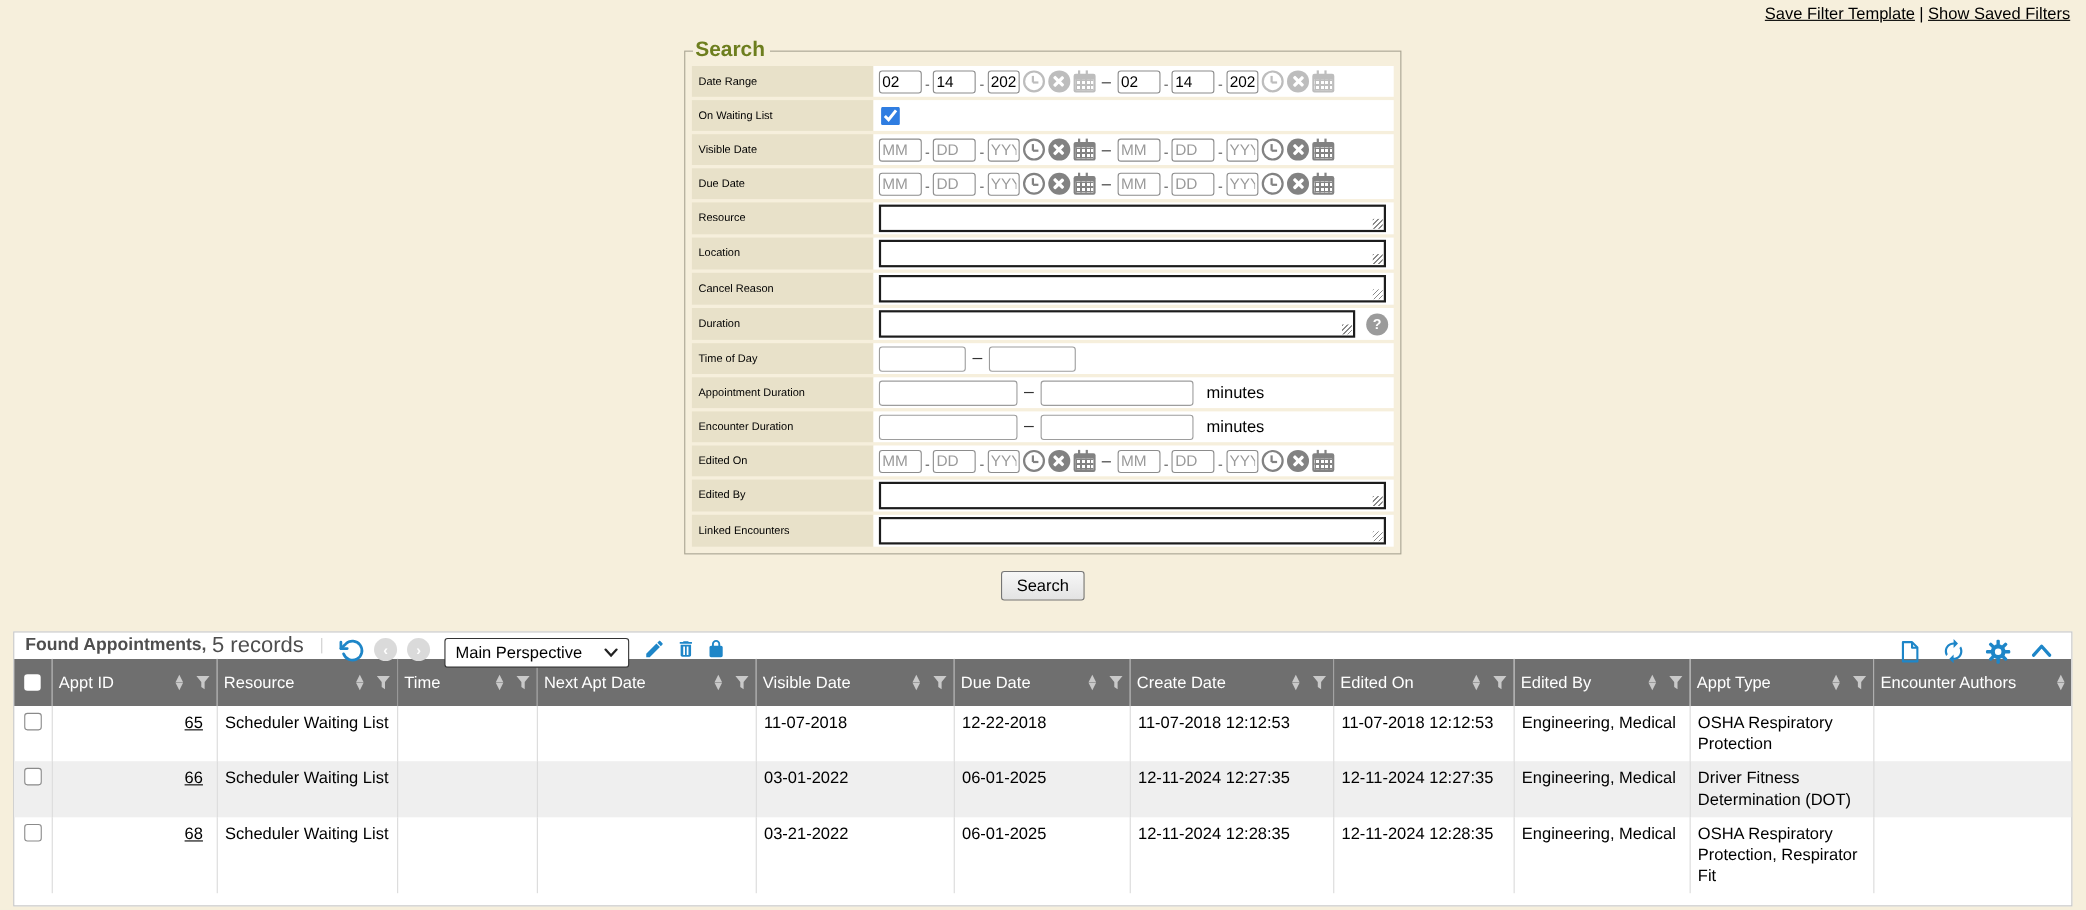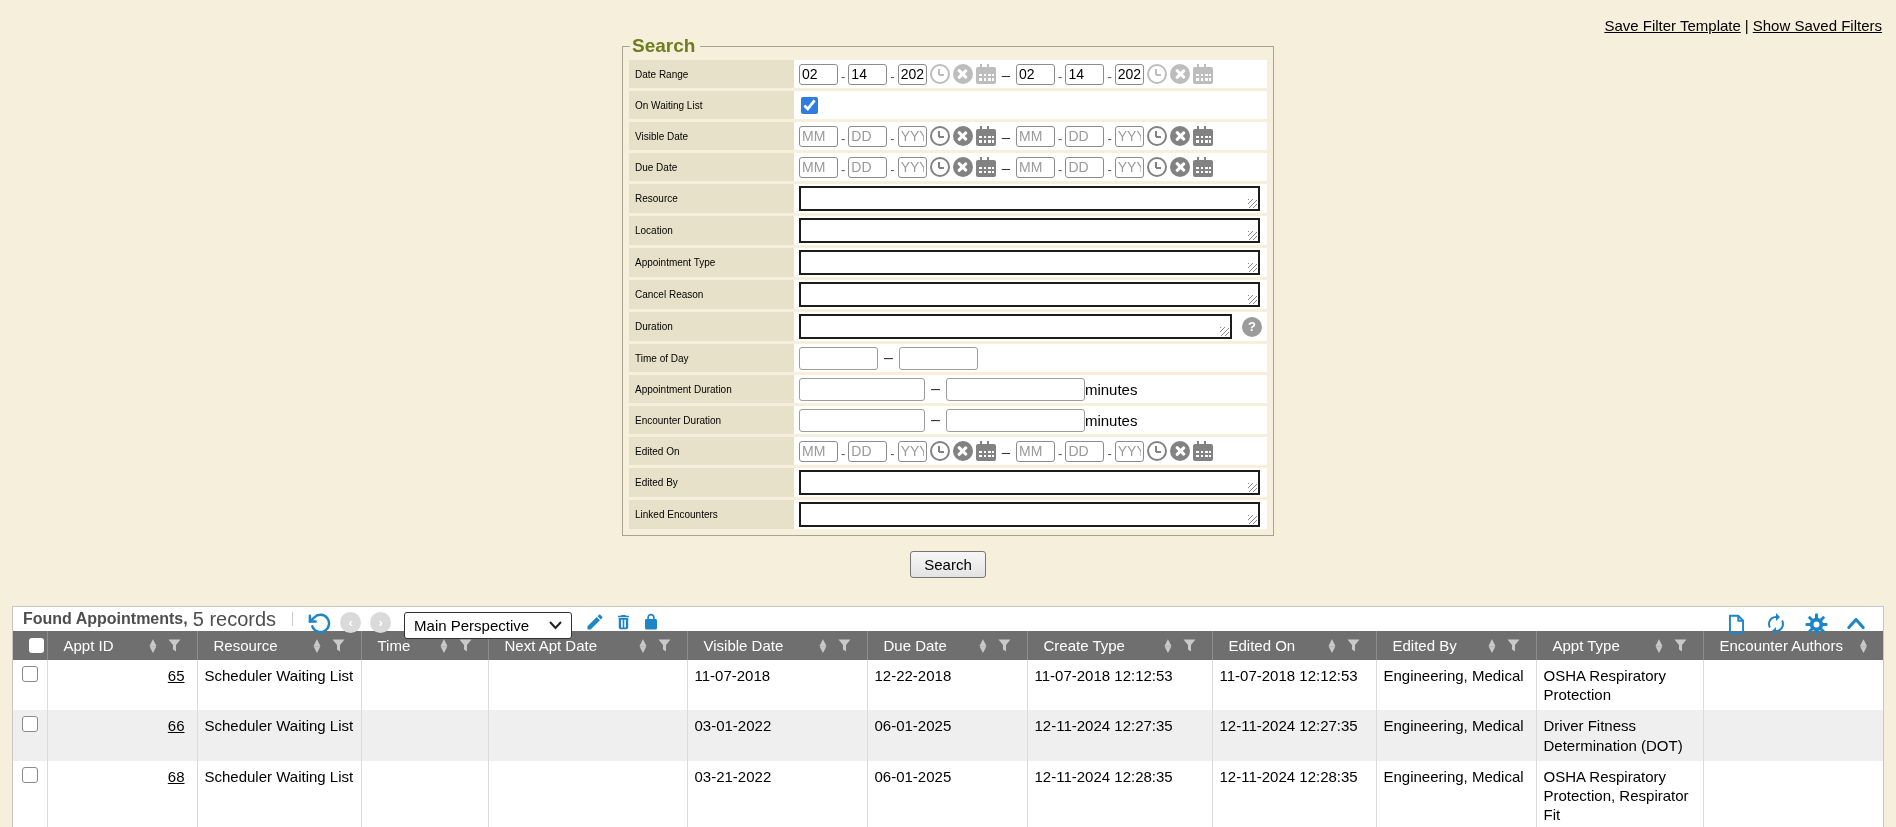--- a/index.html
+++ b/index.html
@@ -4,21 +4,21 @@
 <style>
   * { box-sizing: border-box; margin: 0; padding: 0; }
   html, body { width: 1896px; height: 827px; overflow: hidden; }
   body {
     background: #f6efdc;
     font-family: "Liberation Sans", sans-serif;
     position: relative;
     color: #000;
   }
   
-  .top-links { position: absolute; top: 17px; right: 14px; font-size: 15px; }
+  .top-links { position: absolute; top: 4px; right: 14px; font-size: 15px; }
   .top-links a { color: #000; text-decoration: underline; cursor: pointer; }
   .top-links .sep { margin: 0 4px; }
 
   
   fieldset.search-fs {
     width: 652px; margin: 35px auto 0; border: 1px solid #a9a492;
     padding: 3px 6px 6px 6px;
   }
   fieldset.search-fs legend {
     color: #6d7e1e; font-weight: bold; font-size: 19px; padding: 0 5px 0 2px; margin-left: 1px;
@@ -79,21 +79,21 @@
     width: 20px; height: 20px; border-radius: 50%; background: #9b9b9b; color: #fff;
     font-size: 13px; font-weight: bold; display: inline-flex; align-items: center;
     justify-content: center; margin-left: 8px; flex: 0 0 20px; cursor: pointer;
   }
 
   .small-in { height: 23px; border: 1px solid #9d9d9d; border-radius: 3px; font-size: 14px; padding: 1px 4px; }
   .tod { width: 79px; }
   .dur1 { width: 126px; }
   .dur2 { width: 139px; }
   .dash-mid { margin: 0 6px; color: #333; }
-  .unit { margin-left: 0; font-size: 15px; }
+  .unit { margin-left: 12px; font-size: 15px; }
 
   .wl-check { width: 17px; height: 17px; accent-color: #2f7de1; margin-left: 2px; }
 
   .btn-row { text-align: center; margin-top: 15px; }
   button.search-btn {
     font-family: "Liberation Sans", sans-serif; font-size: 15px; padding: 4px 13px;
     border: 1px solid #757575; border-radius: 3px; background: linear-gradient(#f7f7f7, #e3e3e3);
     cursor: pointer;
   }
 
@@ -113,21 +113,21 @@
   .select-box {
     display: inline-flex; align-items: center; justify-content: space-between; gap: 20px;
     border: 1px solid #333; border-radius: 3px; padding: 4px 9px; min-width: 168px;
     font-size: 15px; background: #fff; cursor: pointer; margin: 0 4px;
   }
   .right-icons { margin-left: auto; display: flex; align-items: center; gap: 17px; padding-right: 6px; }
 
   table.results { width: 100%; border-collapse: collapse; table-layout: fixed; font-size: 15px; }
   thead th {
     background: #6f6f6f; color: #fff; font-weight: normal; text-align: left;
-    padding: 4px 16px; border-right: 1px solid #8d8d8d; height: 29px; overflow: hidden; white-space: nowrap;
+    padding: 4px 6px; border-right: 1px solid #8d8d8d; height: 43px; overflow: hidden; white-space: nowrap;
     cursor: pointer;
   }
   thead th:last-child { border-right: none; }
   .hflex { display: flex; align-items: center; justify-content: space-between; }
   .hicons { display: flex; align-items: center; gap: 11px; flex: 0 0 auto; margin-left: 6px; }
   .sort { display: inline-flex; flex-direction: column; color: #c9c9c9; font-size: 9px; line-height: 7px; font-family: "DejaVu Sans", sans-serif; cursor: pointer; }
   .all-check { appearance: none; -webkit-appearance: none; width: 15px; height: 15px; background: #fff; border-radius: 3px; cursor: pointer; display: block; margin: 0 auto; }
   tbody td { padding: 6px 7px; border-right: 1px solid #dadada; vertical-align: top; line-height: 1.28; }
   tbody td:last-child { border-right: none; }
   tbody tr.alt { background: #efefef; }
@@ -247,29 +247,20 @@
   <div class="frow">
     <div class="flabel">Location</div>
     <div class="fvalue">
       <span class="wide-wrap">
         <input class="wide" type="text" value="" style="">
         <span class="grip"></span>
       </span>
     </div>
   </div>
 
-  <div class="frow">
-    <div class="flabel">Appointment Type</div>
-    <div class="fvalue">
-      <span class="wide-wrap">
-        <input class="wide" type="text" value="" style="">
-        <span class="grip"></span>
-      </span>
-    </div>
-  </div>
 
   <div class="frow">
     <div class="flabel">Cancel Reason</div>
     <div class="fvalue">
       <span class="wide-wrap">
         <input class="wide" type="text" value="" style="">
         <span class="grip"></span>
       </span>
     </div>
   </div>
@@ -538,21 +529,21 @@
                   <span>▼</span>
                 </span>
                 <svg class="funnel" width="13" height="13" viewBox="0 0 12 12" fill="#c9c9c9">
                   <path d="M0.5 0.5h11L7.4 5.6v6L4.6 9.7V5.6z"></path>
                 </svg>
               </span>
             </span>
           </th>
         <th>
             <span class="hflex">
-              <span>Create Type</span>
+              <span>Create Date</span>
               <span class="hicons">
                 <span class="sort">
                   <span>▲</span>
                   <span>▼</span>
                 </span>
                 <svg class="funnel" width="13" height="13" viewBox="0 0 12 12" fill="#c9c9c9">
                   <path d="M0.5 0.5h11L7.4 5.6v6L4.6 9.7V5.6z"></path>
                 </svg>
               </span>
             </span>

